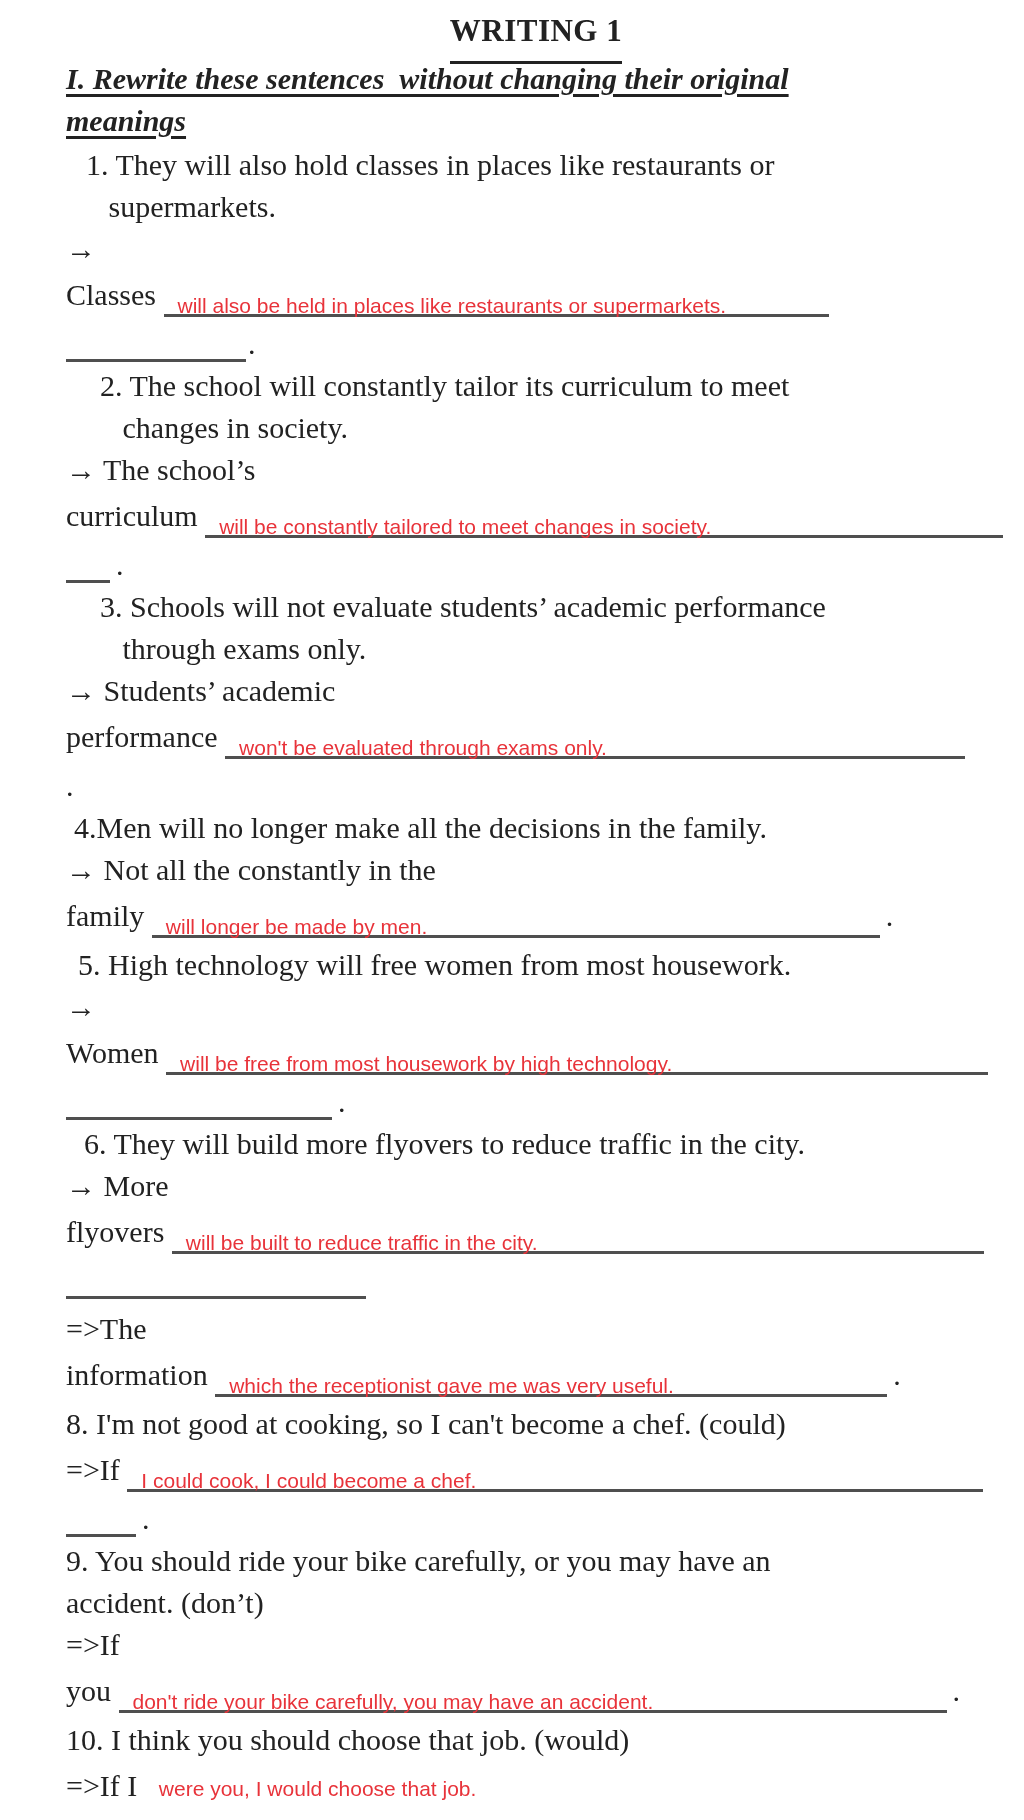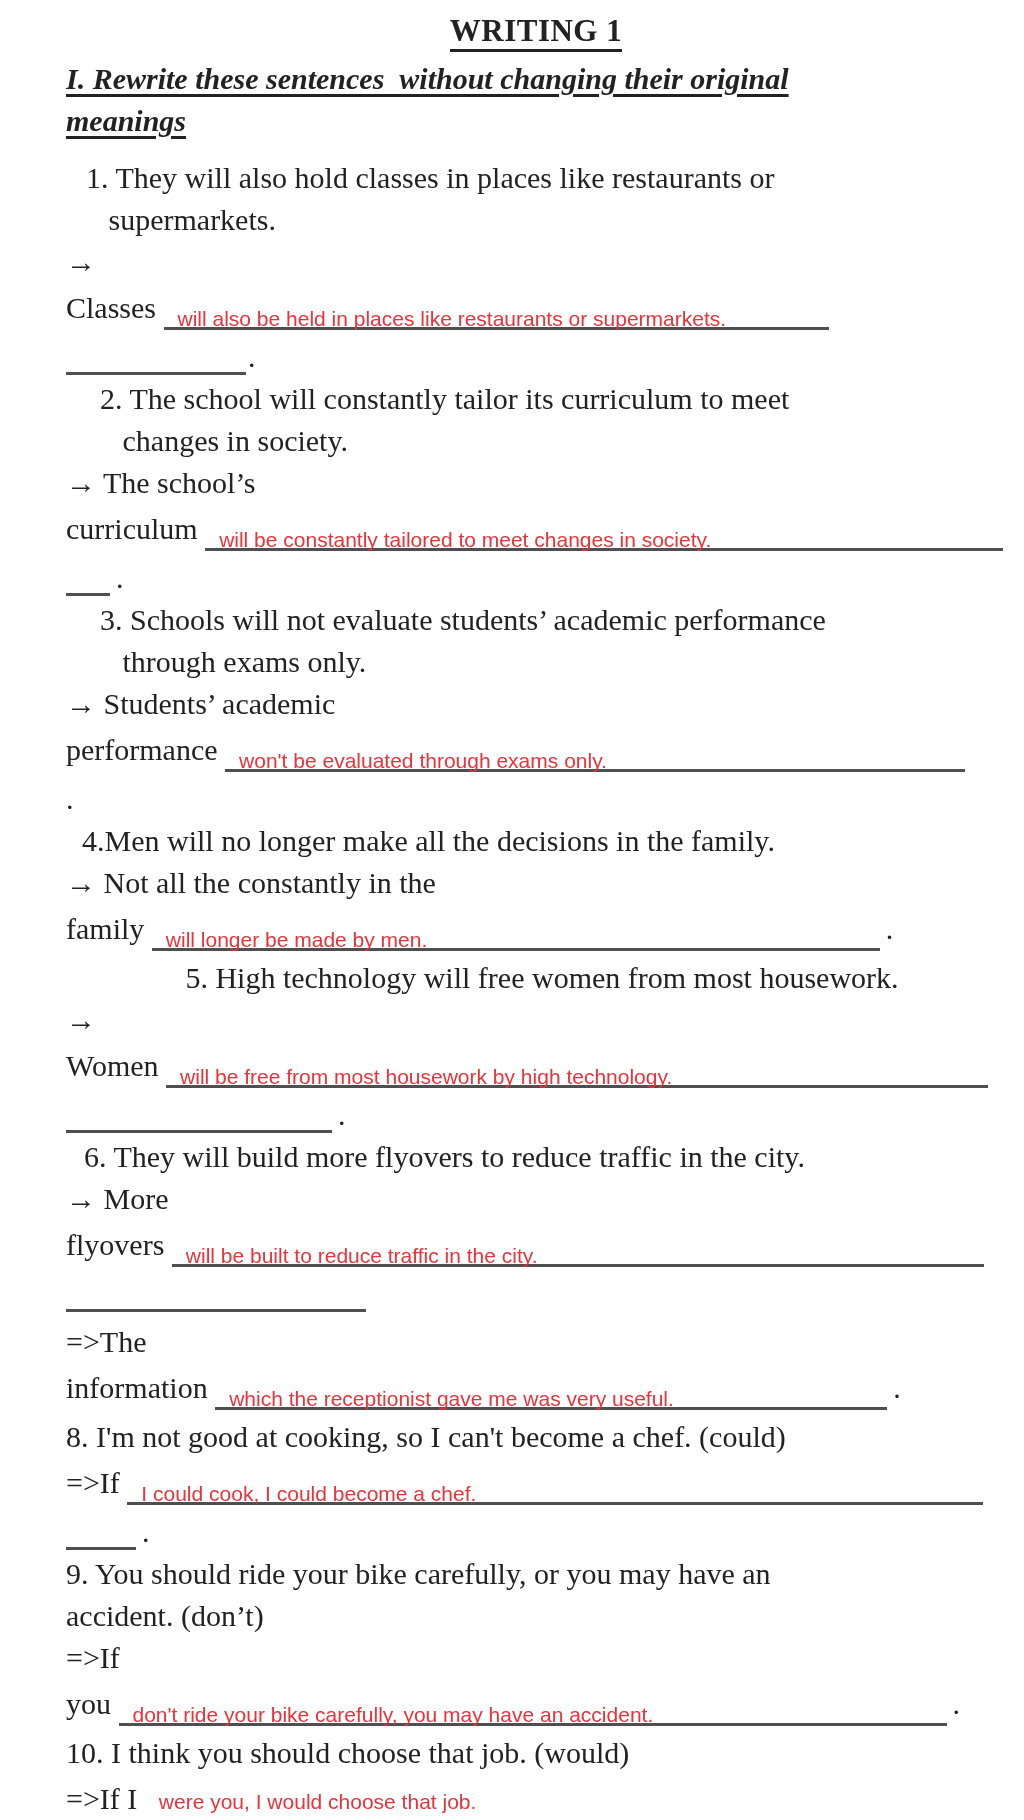--- a/index.html
+++ b/index.html
@@ -13,32 +13,32 @@
     width:1024px;height:1820px;overflow:hidden;
     font-family:"Liberation Serif",serif;color:var(--ink);
   }
   .doc{
     box-sizing:border-box;width:1024px;height:1820px;overflow:hidden;
     padding:10px 18px 0 66px;font-size:30px;line-height:42px;
   }
   .title-row{text-align:center;margin-bottom:6px;}
   .title{
     font-weight:bold;font-size:31px;letter-spacing:.5px;
-    border-bottom:3px solid var(--ink);padding-bottom:1px;
+    border-bottom:3px solid var(--ink);padding-bottom:13px;
   }
   .heading{
     font-weight:bold;font-style:italic;white-space:pre-wrap;
     text-decoration:underline;text-decoration-thickness:2.5px;text-underline-offset:5px;
-    margin-bottom:15px;
+    margin-bottom:2px;
   }
   .prompt{white-space:pre-wrap;}
   .ind-a{padding-left:20px;}
   .ind-b{padding-left:34px;}
-  .ind-c{padding-left:8px;margin-left:8px;}
-  .ind-d{padding-left:12px;text-align:center;}
+  .ind-c{padding-left:8px;}
+  .ind-d{padding-left:12px;}
   .ind-e{padding-left:18px;font-family:Liberation Serif, serif;}
   .row{min-height:42px;}
   .ans-row{margin:4px 0 6px;white-space:nowrap;}
   .blank{
     display:inline-block;border-bottom:3px solid var(--blank);
     height:32px;vertical-align:-8px;
   }
   .blank.empty{height:26px;vertical-align:-8px;}
   .answer{
     display:inline-block;font-family:"Liberation Sans",sans-serif;

